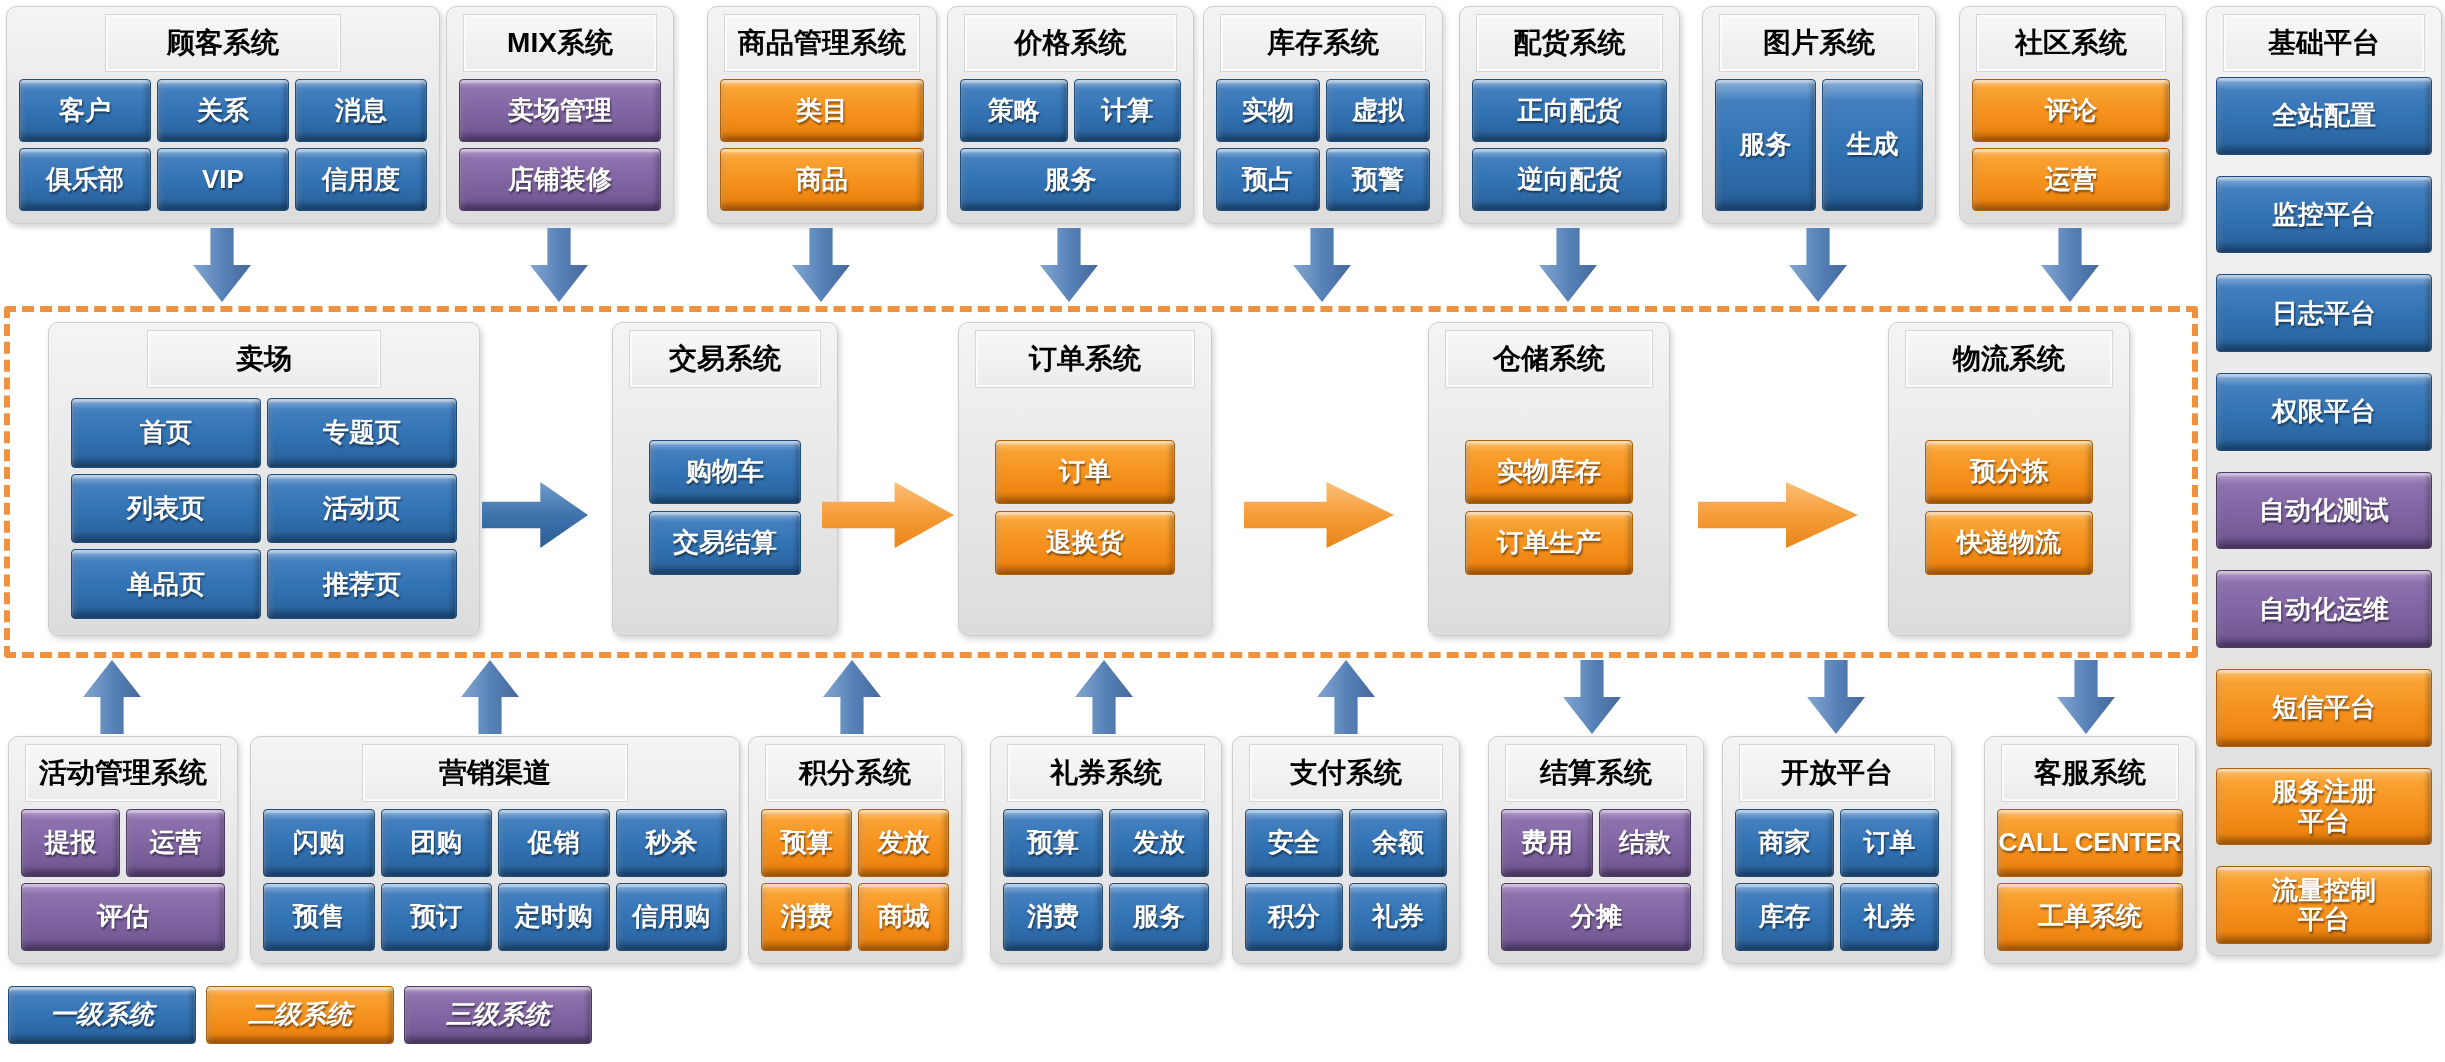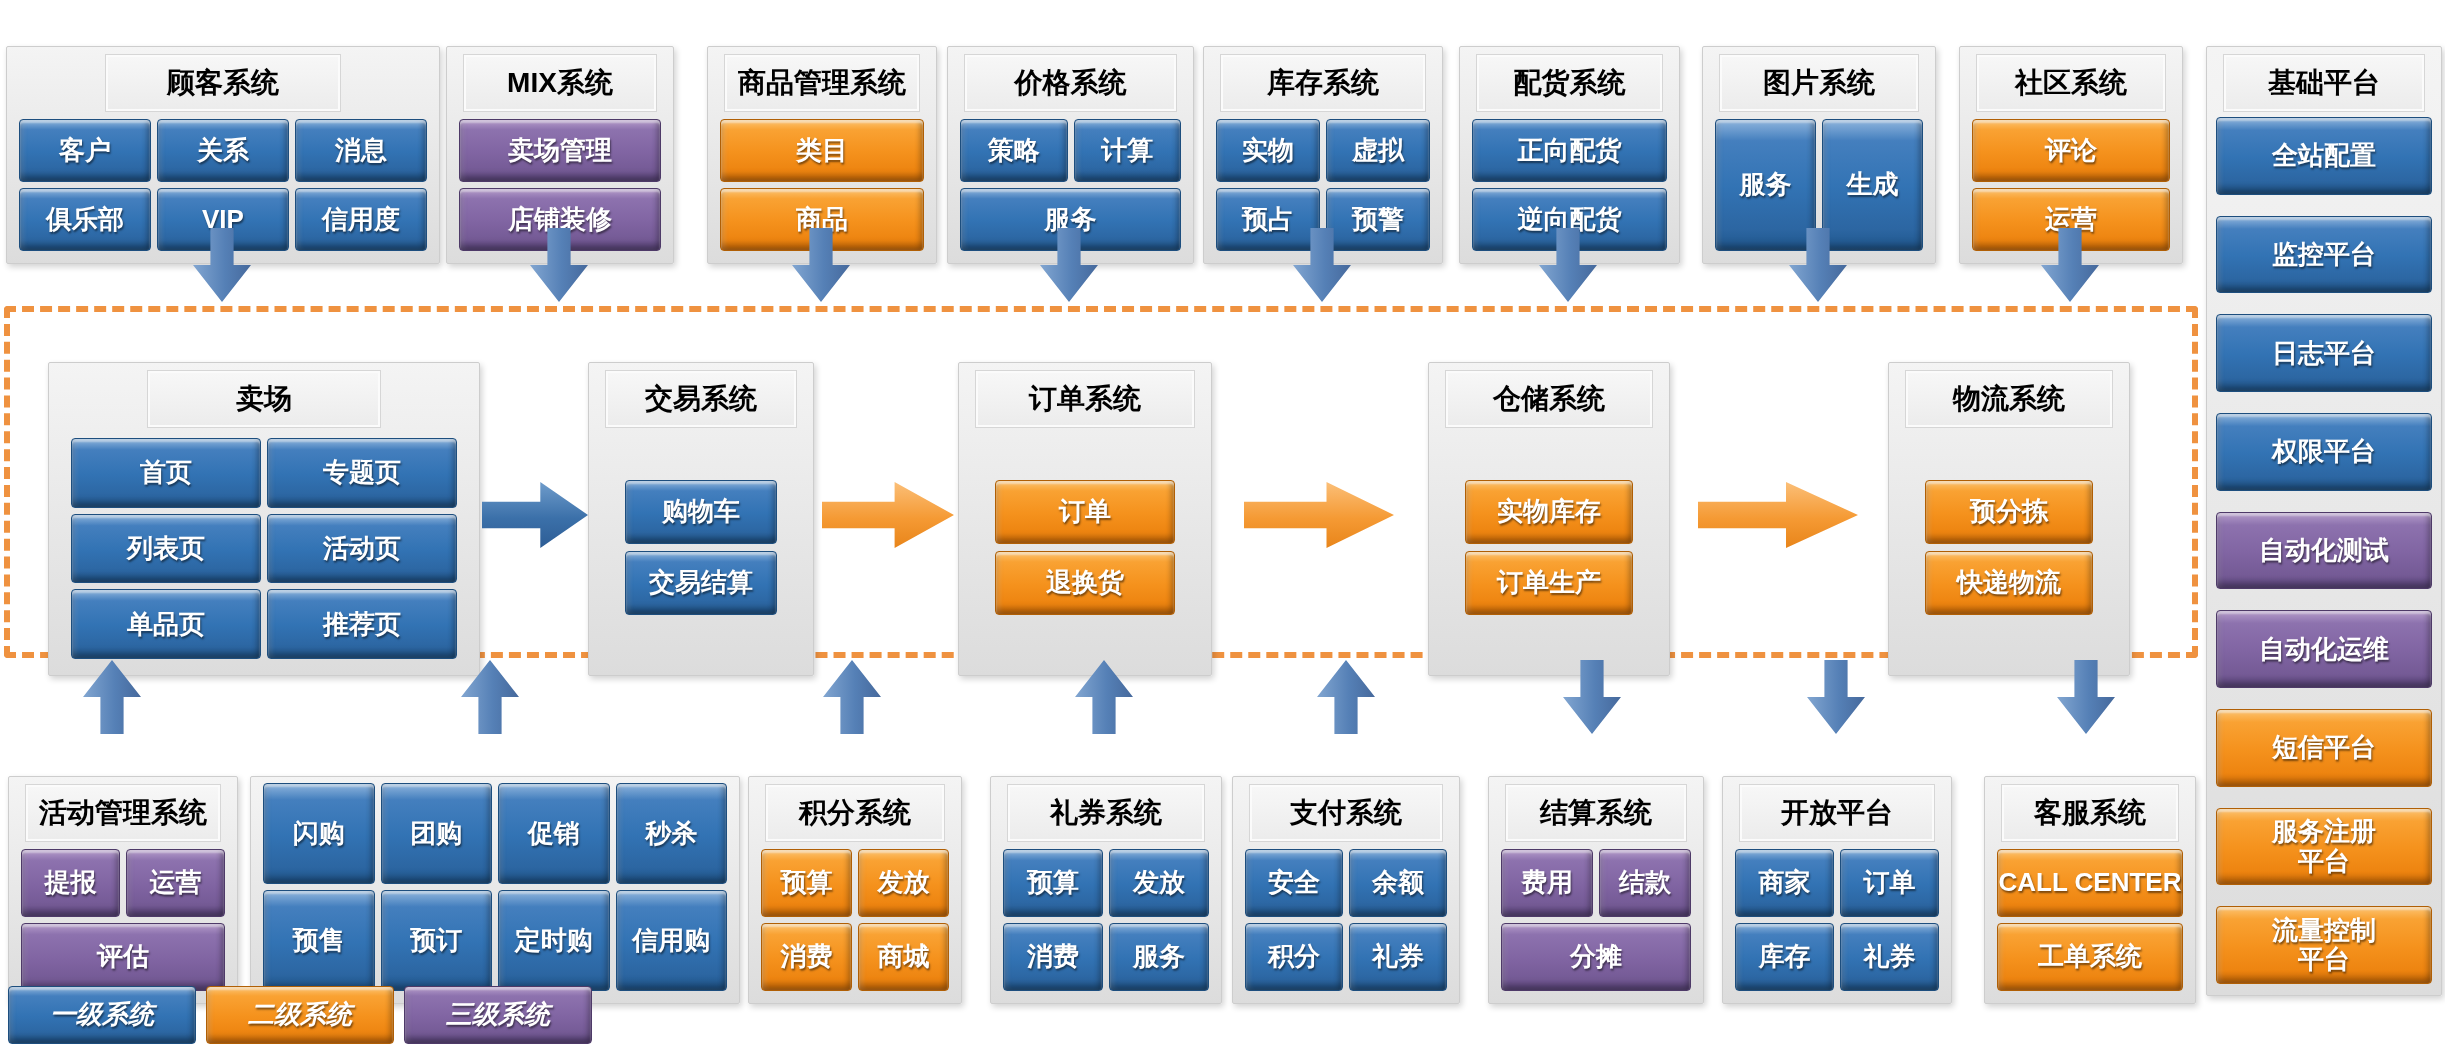--- a/index.html
+++ b/index.html
@@ -4,23 +4,22 @@
 <style>
   html,body{margin:0;padding:0;background:#fff;}
   .stage{
     position:relative;width:2445px;height:1062px;background:#fff;overflow:hidden;
     font-family:"Liberation Sans","DejaVu Sans",sans-serif;
   }
   
   .panel{
     position:absolute;display:flex;flex-direction:column;
     background:linear-gradient(180deg,#f4f4f4 0%,#e9e9e9 45%,#dcdcdc 100%);
-    border:1px solid #cdcdcd;border-radius:2px;
+    border:1px solid #cdcdcd;border-radius:10px;
     box-shadow:2px 3px 6px rgba(0,0,0,.18);
-    margin-top:40px;
   }
   .panel-title{
     align-self:center;margin:8px 0 2px;padding:7px 10px;
     width:calc(100% - 34px);box-sizing:border-box;
     background:linear-gradient(180deg,#f7f7f7,#ececec);
     border:2px solid #fbfbfb;box-shadow:0 0 0 1px #d6d6d6;
     text-align:center;font-size:28px;font-weight:bold;color:#000;
     white-space:nowrap;overflow:hidden;
   }
   .panel.wide .panel-title{width:54%;}
@@ -226,21 +225,21 @@
         <div class="brow">
           <div class="btn blue">列表页</div>
           <div class="btn blue">活动页</div>
         </div>
         <div class="brow">
           <div class="btn blue">单品页</div>
           <div class="btn blue">推荐页</div>
         </div>
       </div>
   </div>
-  <div class="panel mid" style="left:588px;top:322px;width:224px;height:312px">
+  <div class="panel mid" style="left:612px;top:322px;width:224px;height:312px">
     <div class="panel-title">交易系统</div>
     <div class="grid">
         <div class="brow">
           <div class="btn blue">购物车</div>
         </div>
         <div class="brow">
           <div class="btn blue">交易结算</div>
         </div>
       </div>
   </div>
@@ -298,20 +297,21 @@
         <div class="brow">
           <div class="btn purple">提报</div>
           <div class="btn purple">运营</div>
         </div>
         <div class="brow">
           <div class="btn purple">评估</div>
         </div>
       </div>
   </div>
   <div class="panel wide" style="left:250px;top:736px;width:488px;height:226px">
+    <div class="panel-title">营销渠道</div>
     <div class="grid">
         <div class="brow">
           <div class="btn blue">闪购</div>
           <div class="btn blue">团购</div>
           <div class="btn blue">促销</div>
           <div class="btn blue">秒杀</div>
         </div>
         <div class="brow">
           <div class="btn blue">预售</div>
           <div class="btn blue">预订</div>

